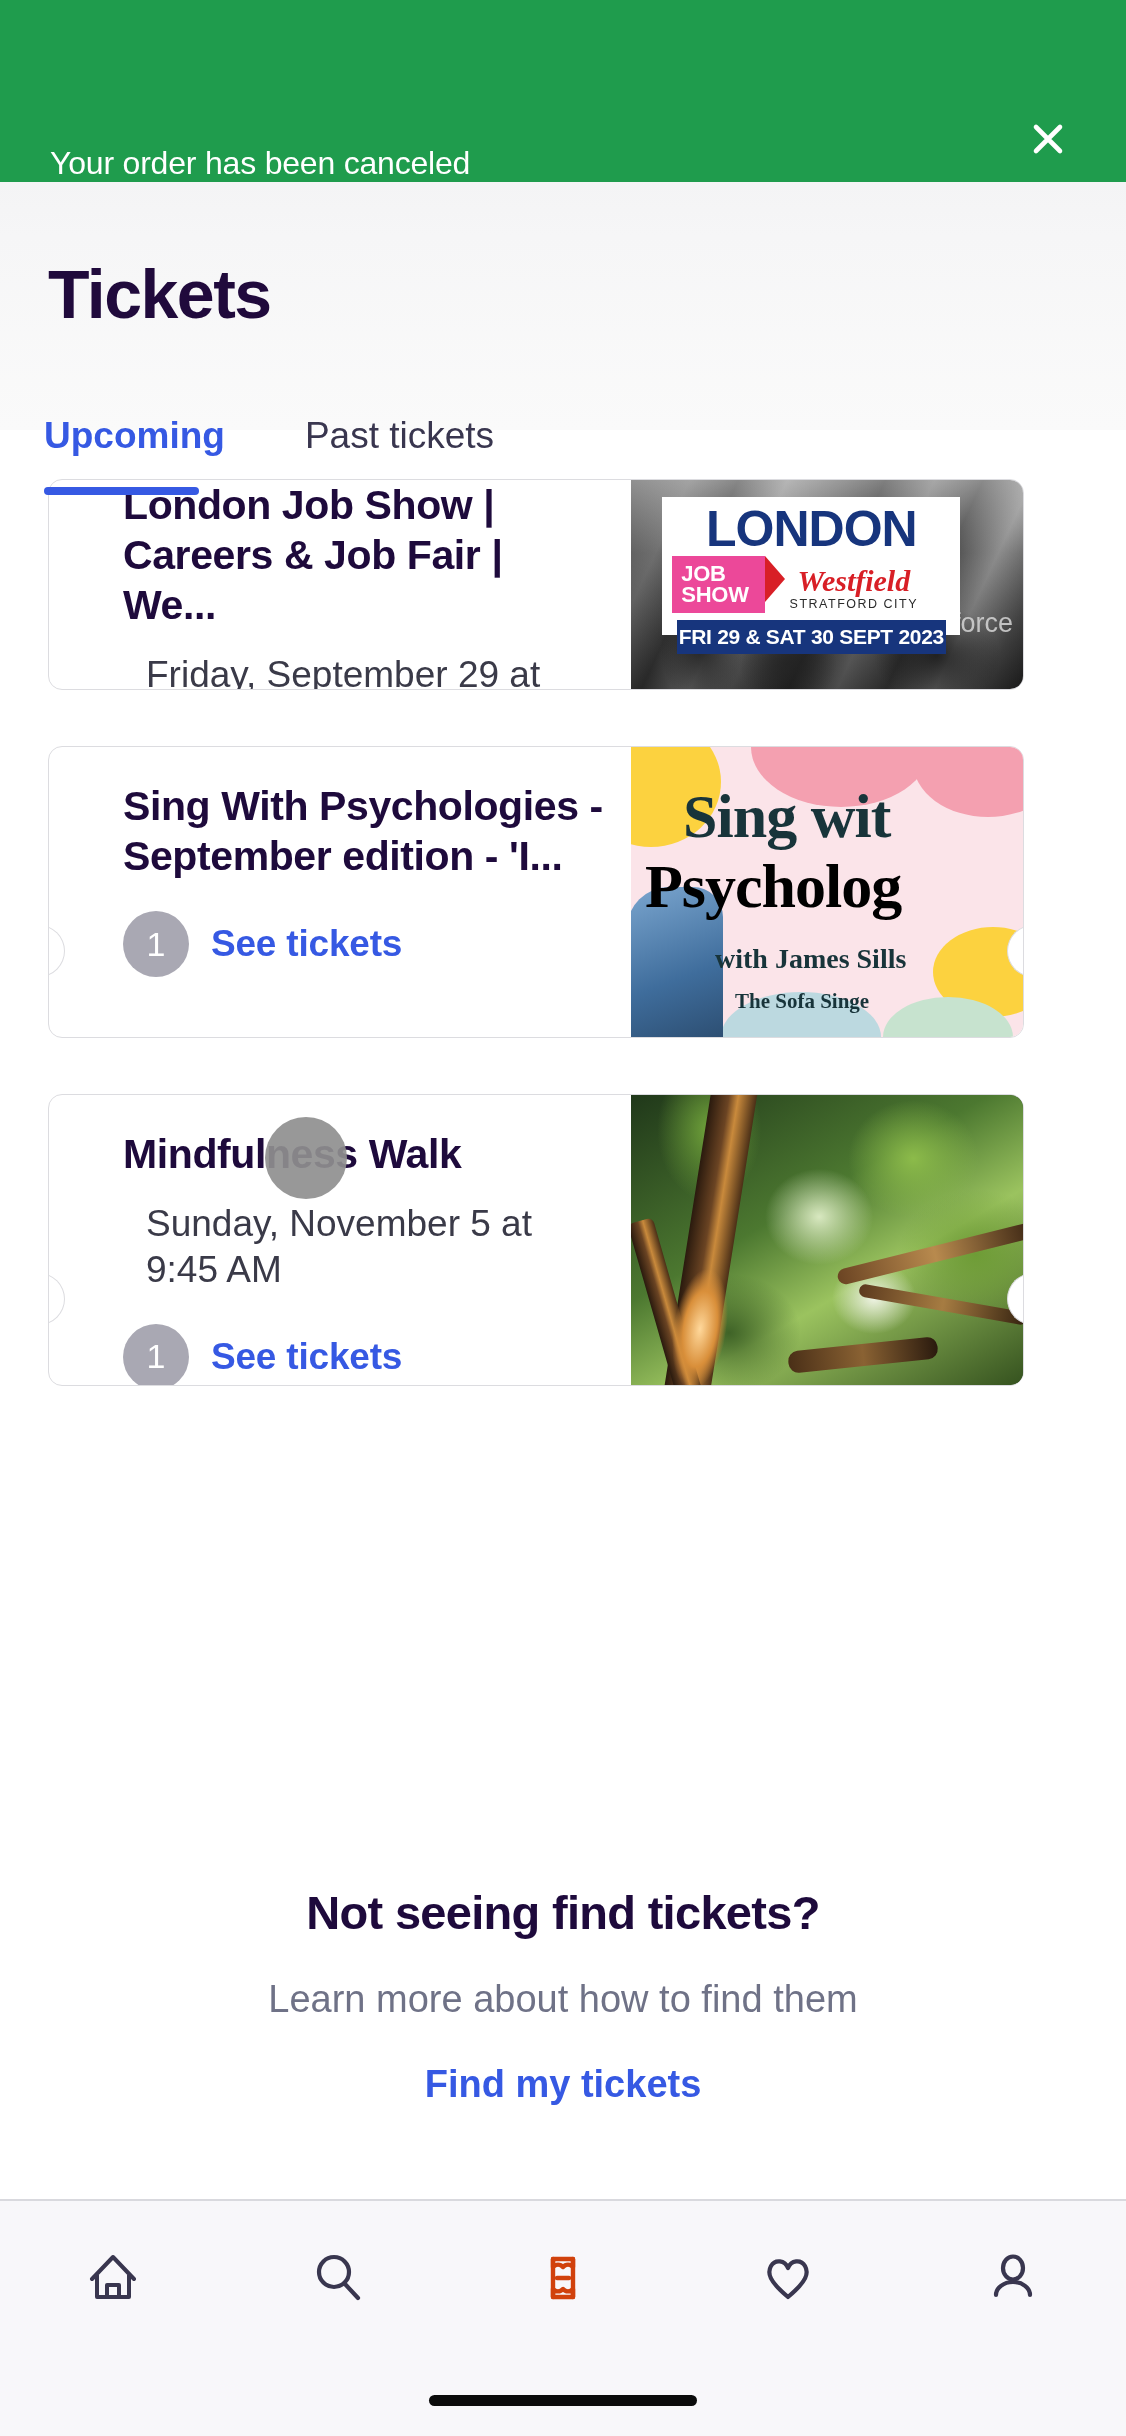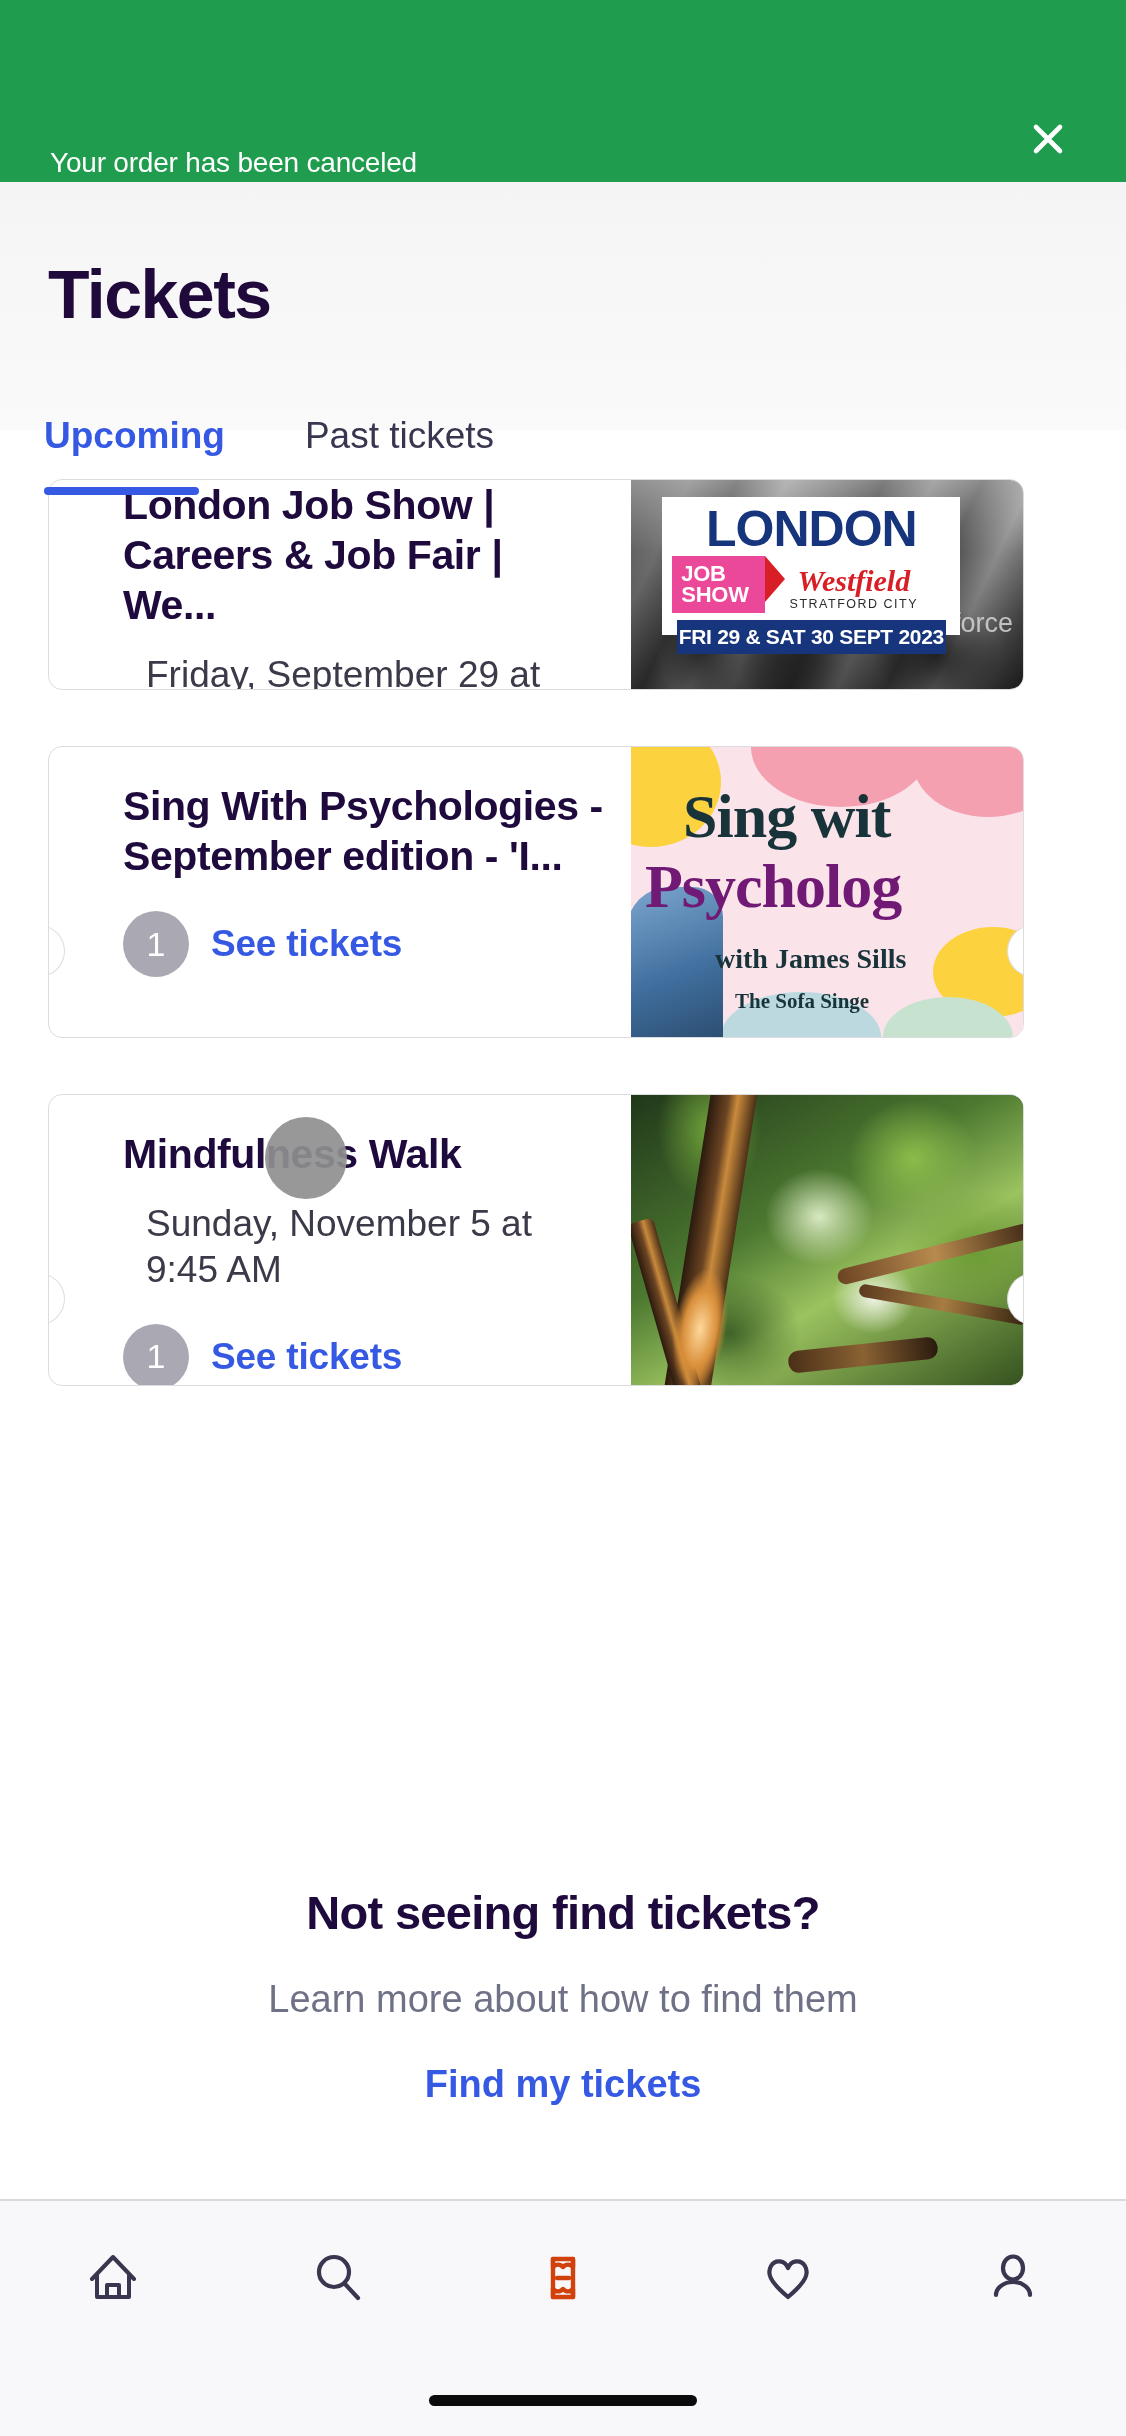--- a/index.html
+++ b/index.html
@@ -37,21 +37,21 @@
   .bars i { display:block; width:6px; background:#0b0b0b; border-radius:1px; }
   .bars i:nth-child(1){height:10px;} .bars i:nth-child(2){height:16px;}
   .bars i:nth-child(3){height:22px;} .bars i:nth-child(4){height:28px;}
   .wifi svg, .batt svg { display:block; }
 
   .banner-row {
     position:absolute; left:0; top:96px; width:100%; height:86px;
     display:flex; align-items:center; justify-content:space-between;
     padding:0 50px 0 50px;
   }
-  .banner-text { color:#ffffff; font-size:28px; font-weight:400; letter-spacing:-0.2px;margin-top:48px;}
+  .banner-text { color:#ffffff; font-size:32px; font-weight:400; letter-spacing:-0.2px;margin-top:48px;}
   .banner-close { width:56px; height:56px; display:flex; align-items:center; justify-content:center; cursor:pointer; }
 
   
   .page-head {
     position:absolute; left:0; top:0; width:100%; height:430px;
     background:linear-gradient(180deg,#ededef 0%, #f6f6f7 55%, #fafafa 100%);
     z-index:10;
   }
   .page-title {
     position:absolute; left:48px; top:255px;
@@ -184,21 +184,21 @@
     position:absolute; left:-4px; bottom:0; width:96px; height:150px;
     background:linear-gradient(160deg,#7ba6cf 0%, #3f6d9c 60%, #2d4f73 100%);
     border-radius:42px 30px 0 0;
   }
   .swp-t1 {
     position:absolute; left:52px; top:34px; font-family:"Liberation Serif", serif;
     font-weight:700; font-size:62px; color:#18343a; letter-spacing:-1px; white-space:nowrap;
   }
   .swp-t2 {
     position:absolute; left:14px; top:104px; font-family:"Liberation Serif", serif;
-    font-weight:700; font-size:62px; color:#701a75; letter-spacing:-1px; white-space:nowrap;
+    font-weight:700; font-size:62px; color:#000000; letter-spacing:-1px; white-space:nowrap;
   }
   .swp-t3 {
     position:absolute; left:84px; top:196px; font-family:"Liberation Serif", serif;
     font-weight:700; font-size:28px; color:#18343a; white-space:nowrap;
   }
   .swp-t4 {
     position:absolute; left:104px; top:242px; font-family:"Liberation Serif", serif;
     font-weight:700; font-size:21px; color:#18343a; white-space:nowrap;
   }
 

